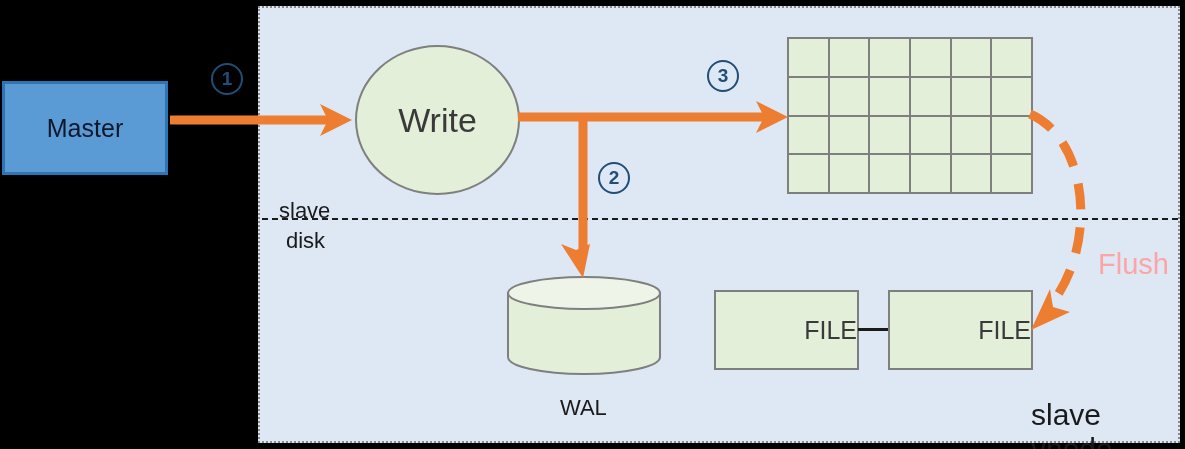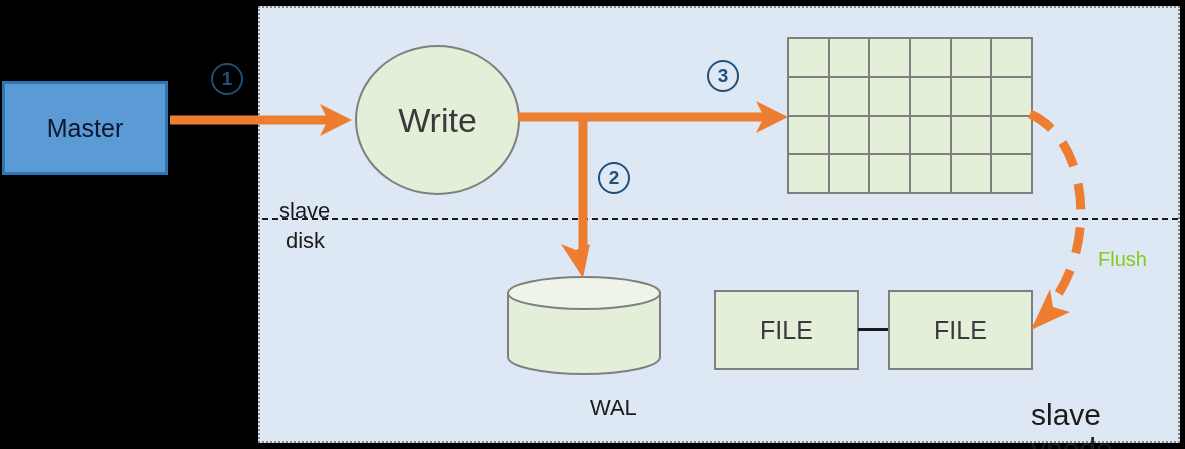--- a/index.html
+++ b/index.html
@@ -96,21 +96,21 @@
   .file-box {
     position: absolute;
     top: 290px;
     width: 145px;
     height: 80px;
     background: #E4EFDA;
     border: 2px solid #7F7F7F;
     box-sizing: border-box;
     display: flex;
     align-items: center;
-    justify-content: center;
+    justify-content: flex-end;
     font-size: 25px;
     color: #3A3A3A;
   }
   #file-box-1 { left: 714px; }
   #file-box-2 { left: 888px; }
   #file-link {
     position: absolute;
     left: 858px;
     top: 328px;
     width: 30px;
@@ -140,28 +140,27 @@
     top: 228px;
     font-size: 22px;
     color: #1a1a1a;
   }
   #label-wal {
     position: absolute;
     left: 560px;
     top: 395px;
     font-size: 22px;
     color: #1a1a1a;
-    margin-left: 30px;
   }
   #label-flush {
     position: absolute;
     left: 1098px;
     top: 248px;
-    font-size: 20px;
-    color: #84cc16;
+    font-size: 29px;
+    color: #fca5a5;
   }
   #label-slave-vnode {
     position: absolute;
     left: 1031px;
     top: 398px;
     font-size: 30px;
     color: #1a1a1a;
   }
 
   

